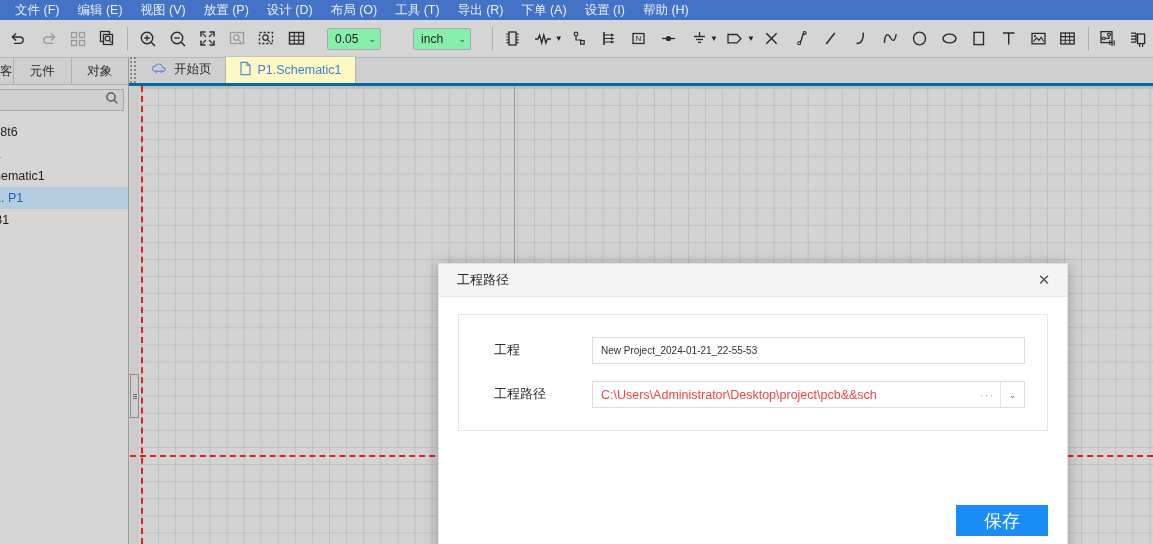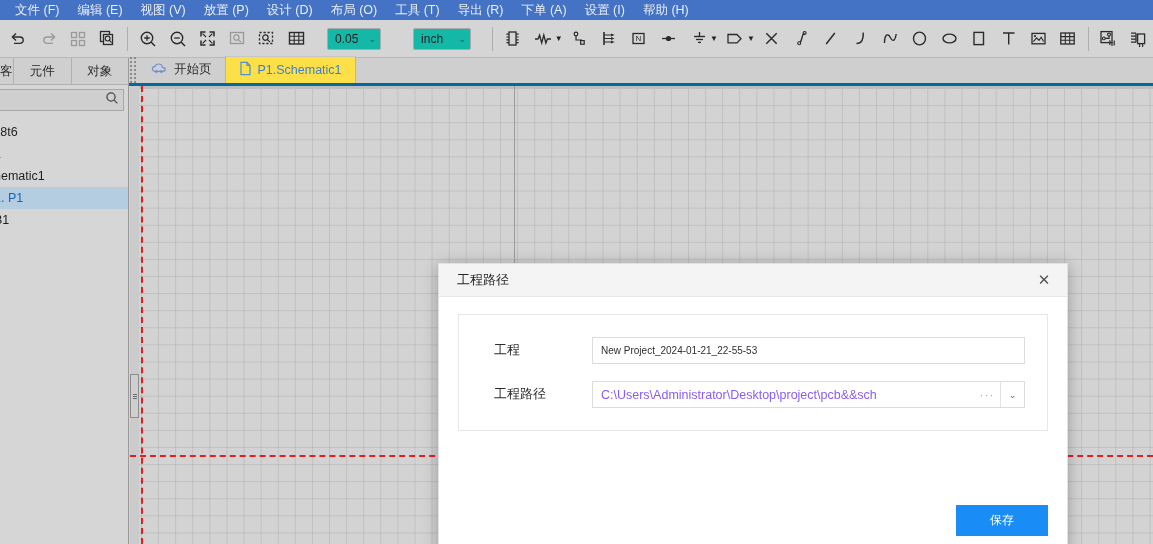--- a/index.html
+++ b/index.html
@@ -37,21 +37,21 @@
   }
   .tb-btn.disabled { opacity: 0.35; }
   .tb-btn svg { display: block; }
   .tb-sep {
     width: 1px; height: 24px; background: #aeaeae; margin: 0 5px;
     flex: 0 0 auto;
   }
   .tb-gap { width: 4px; flex: 0 0 auto; }
   .tb-combo {
     height: 22px; min-width: 54px;
-    background: #14b8a6;
+    background: #86efac;
     border: 1px solid #a9a9a9;
     border-radius: 2px;
     display: flex; align-items: center; justify-content: space-between;
     padding: 0 4px 0 7px;
     margin: 0 16px;
     font-size: 12px; color: #1c1c1c;
     cursor: default;
   }
   .tb-combo .caret { margin-left: 7px; color: #444; font-size: 9px; }
   .tb-caret-small {
@@ -130,21 +130,21 @@
     flex: 0 0 auto;
   }
   .tab {
     height: 27px; display: flex; align-items: center; gap: 6px;
     padding: 0 13px;
     font-size: 12.5px; color: #2b2b2b;
     border-right: 1px solid #b5b5b5;
     cursor: default; white-space: nowrap;
   }
   .tab.active {
-    background: #fde047; color: #3d7fd4;
+    background: #fef9c3; color: #3d7fd4;
     border-top: 1px solid #c6c6c6;
   }
 
   
   .canvas {
     position: absolute; left: 130px; top: 86px;
     width: 1023px; height: 458px;
     background-color: #d3d3d3;
     background-image:
       linear-gradient(to right, rgba(150,150,150,0.30) 1px, transparent 1px),
@@ -224,40 +224,40 @@
     padding: 5px 8px; resize: none;
     background: #fff;
     font-family: "Liberation Sans", sans-serif;
   }
   .path-wrap {
     display: flex; align-items: stretch;
     border: 1px solid #dcdcdc; height: 27px; background: #fff;
   }
   .path-inp {
     flex: 1; border: none; outline: none;
-    font-size: 12.5px; color: #8b5cf6; padding: 0 8px;
+    font-size: 12.5px; color: #ef4444; padding: 0 8px;
     font-family: "Liberation Sans", sans-serif;
   }
   .path-dots {
     width: 26px; display: flex; align-items: center; justify-content: center;
     color: #b0b0b0; font-size: 12px; letter-spacing: 1px; cursor: default;
   }
   .path-arrow {
     width: 24px; border-left: 1px solid #e3e3e3;
     display: flex; align-items: center; justify-content: center;
     color: #666; font-size: 9px; cursor: default;
   }
   .dlg-footer {
     position: absolute; right: 19px; bottom: 16px;
     display: flex; gap: 9px;
   }
   .btn {
     width: 92px; height: 31px;
     display: flex; align-items: center; justify-content: center;
-    font-size: 12px; cursor: default;
+    font-size: 18px; cursor: default;
   }
   .btn-primary { background: #1a8cf6; color: #fff; border: 1px solid #1a8cf6; }
   .btn-secondary { background: #fff; color: #3b8fe8; border: 1px solid #dcdcdc; }
 </style>
 </head>
 <body>
 
 <div id="app">
 
   <div class="menubar">

